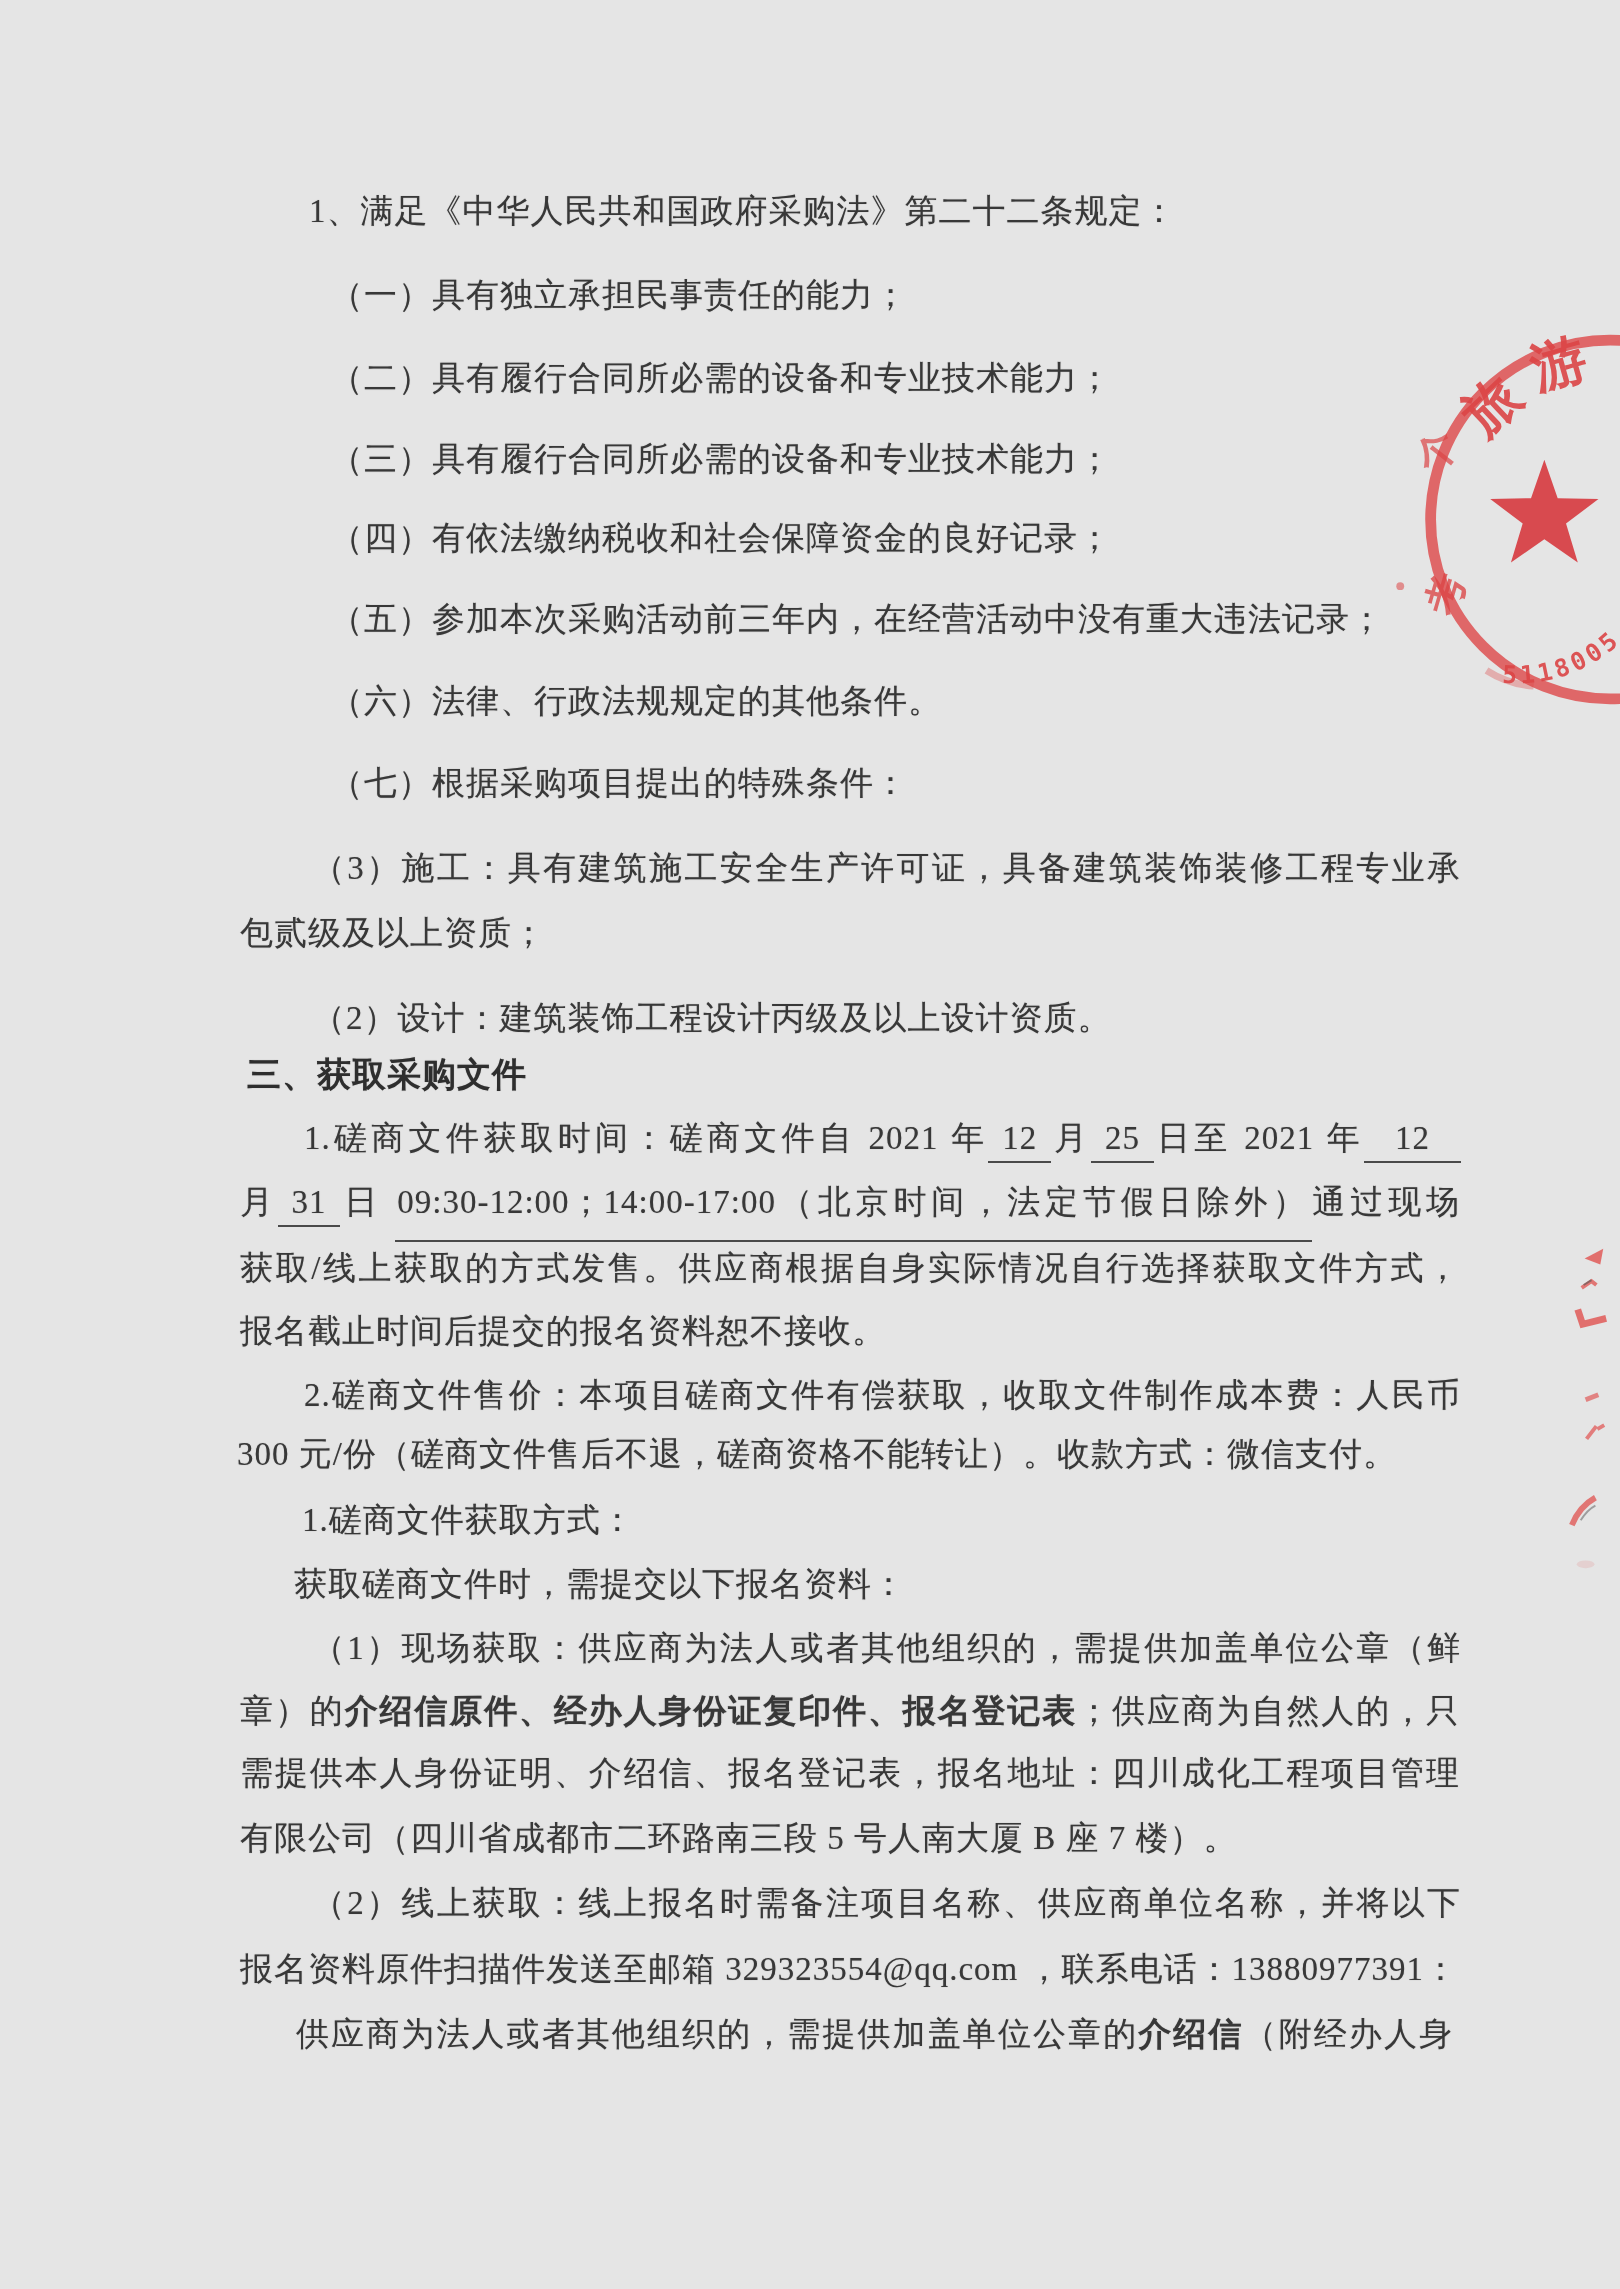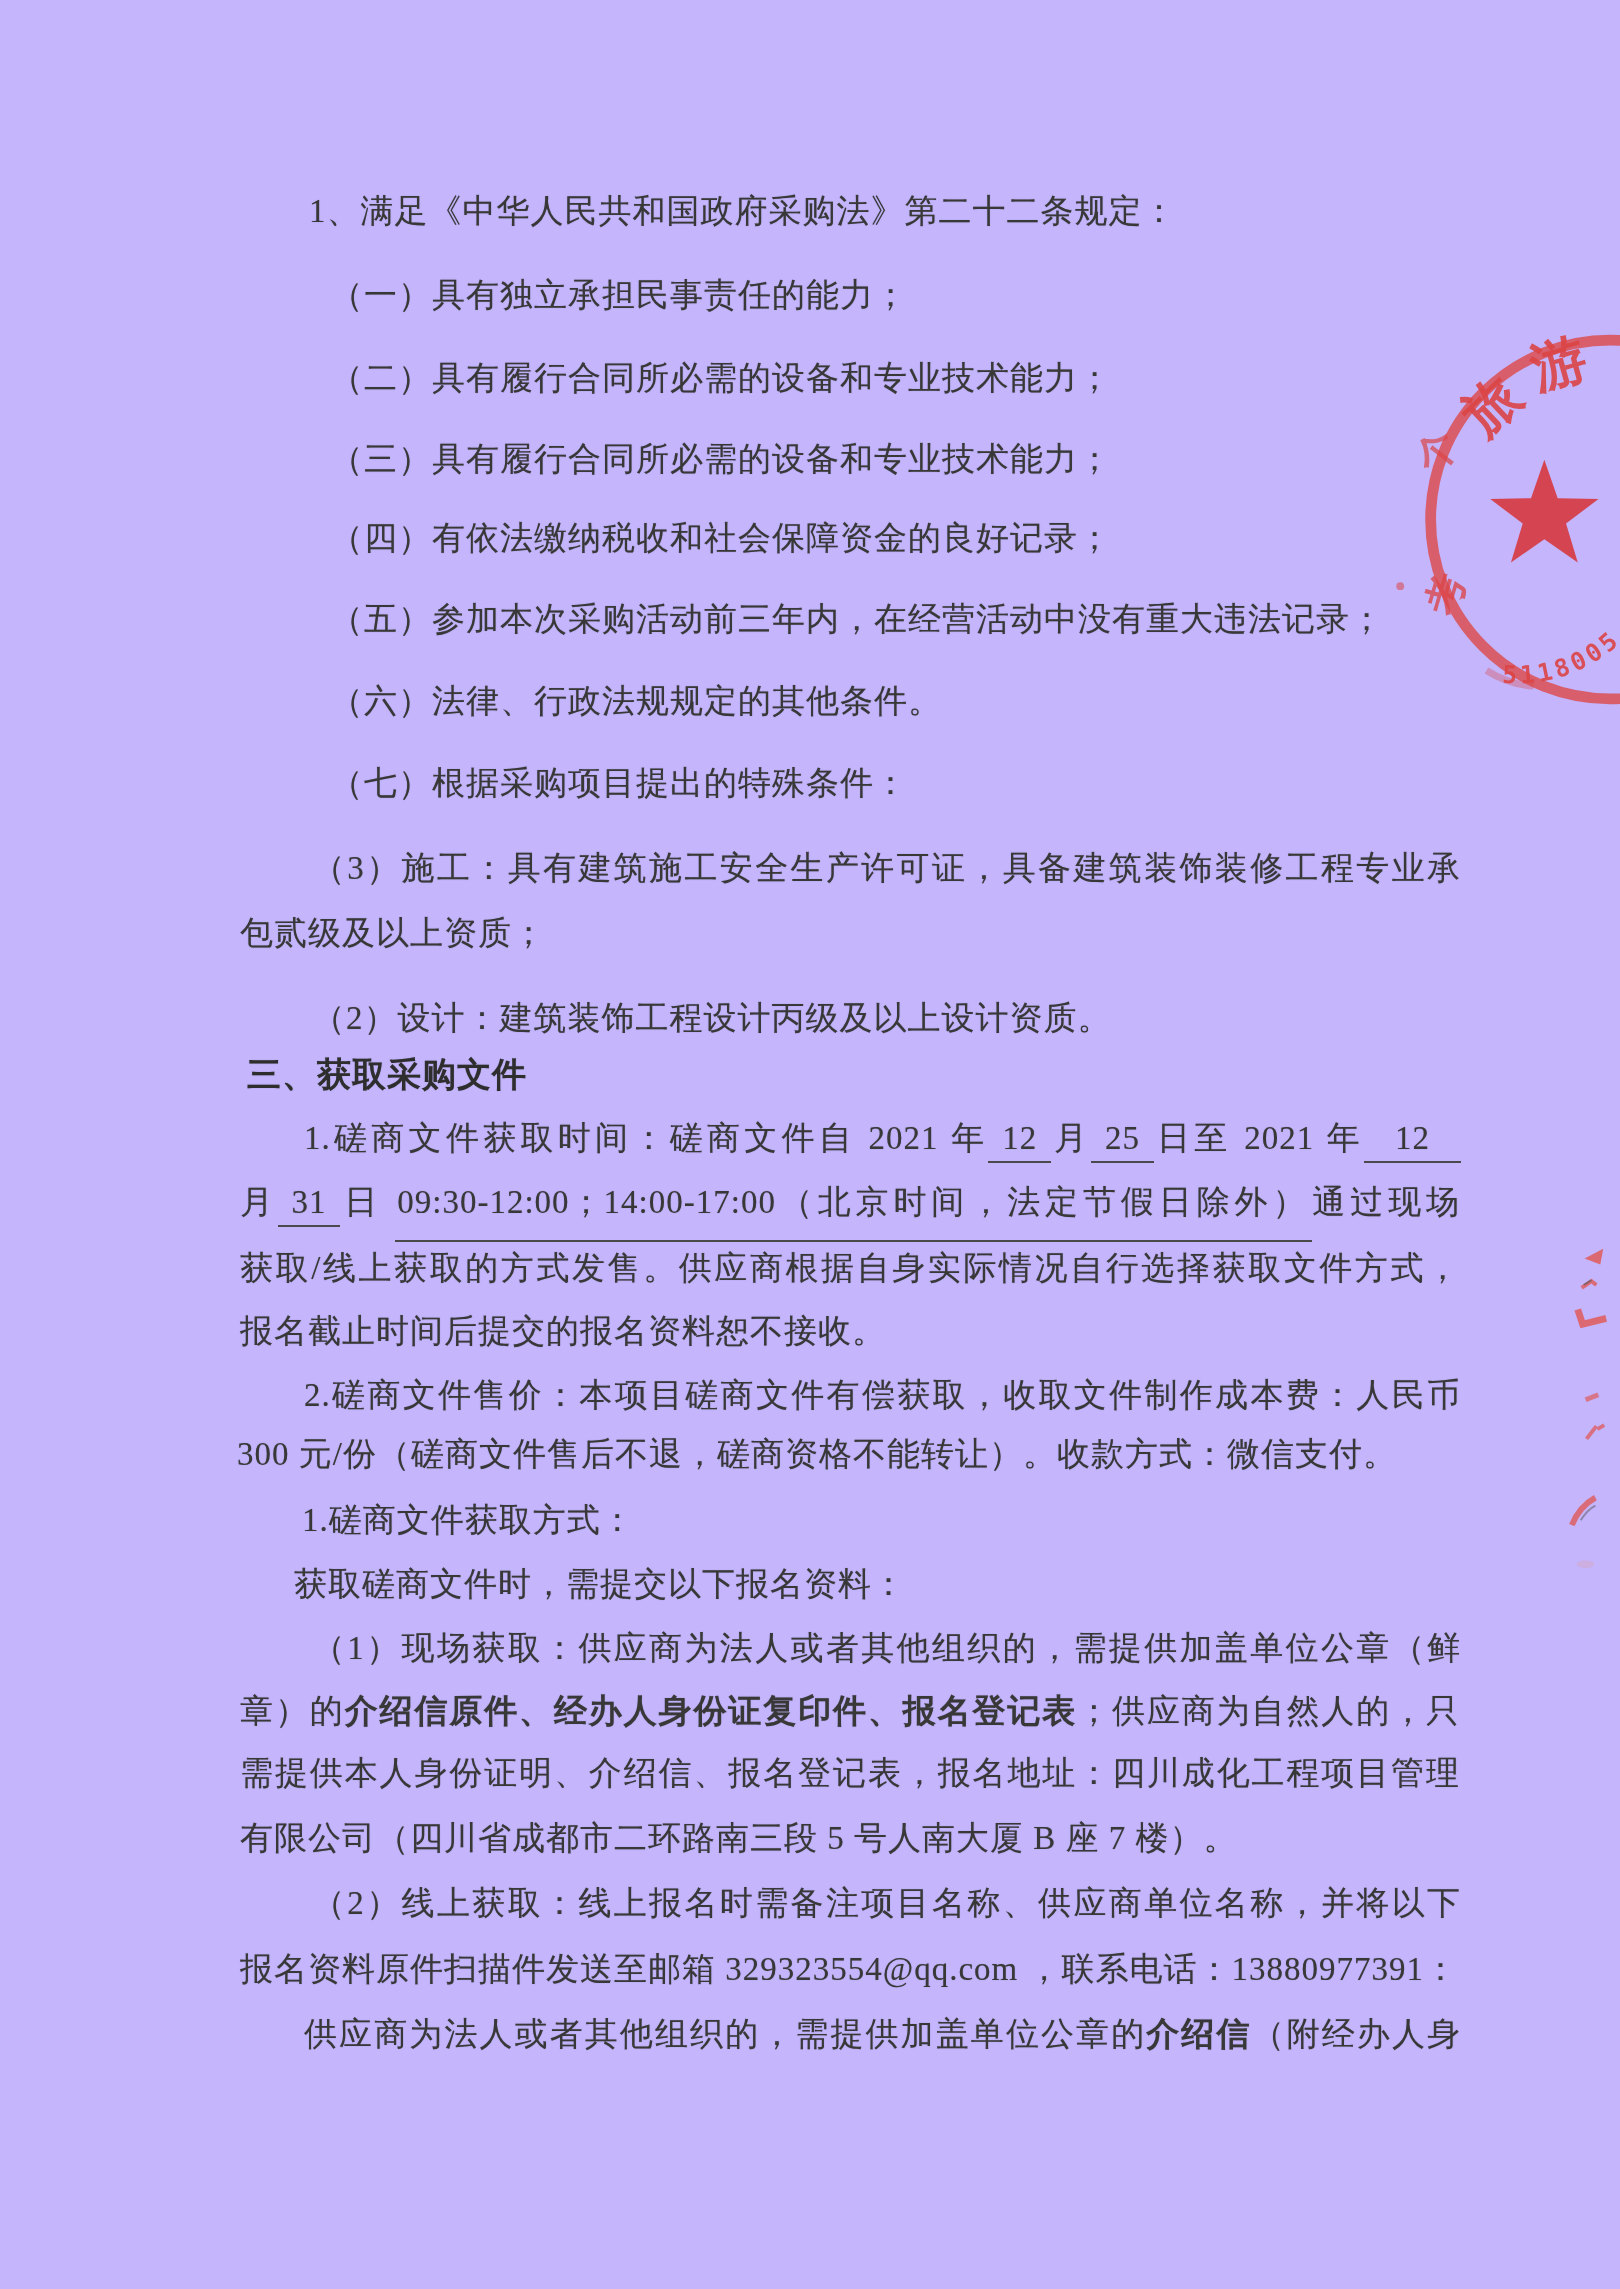--- a/index.html
+++ b/index.html
@@ -1,19 +1,19 @@
 <!DOCTYPE html>
 <html><head>
 <meta charset="utf-8">
 <style>
   html,body{margin:0;padding:0;background:#9a9a9a;}
   .page{
     position:relative;
     width:1620px;height:2290px;
-    background:#c4b5fd;
+    background:#e5e5e5;
     overflow:hidden;
     font-family:"Liberation Serif","DejaVu Serif",serif;
     color:#383838;
   }
   .line{
     position:absolute;
     font-size:33px;
     line-height:45px;
     white-space:nowrap;
     letter-spacing:1px;
@@ -74,21 +74,21 @@
     <span>章）的</span><span class="b">介绍信原件、经办人身份证复印件、报名登记表</span><span>；供应商为自然人的，只</span>
   </div>
   <div class="line full" style="top:1751px;left:240px;width:1220px;">需提供本人身份证明、介绍信、报名登记表，报名地址：四川成化工程项目管理</div>
   <div class="line" style="top:1816px;left:240px;">有限公司（四川省成都市二环路南三段 5 号人南大厦 B 座 7 楼）。</div>
 
   <div class="line full" style="top:1881px;left:312px;width:1149px;">（2）线上获取：线上报名时需备注项目名称、供应商单位名称，并将以下</div>
   <div class="line" style="top:1947px;left:240px;">
     <span>报名资料原件扫描件发送至邮箱 </span><span>329323554@qq.com</span><span> ，联系电话：13880977391：</span>
   </div>
 
-  <div class="line full" style="top:2012px;left:304px;width:1157px;">
+  <div class="line full" style="top:2012px;left:296px;width:1157px;">
     <span>供应商为法人或者其他组织的，需提供加盖单位公章的</span><span class="b">介绍信</span><span>（附经办人身</span>
   </div>
 
   <svg class="stamp-svg" width="268" height="451" viewBox="0 0 273 460">
     <defs>
       <path id="arcTop" d="M 132 158 A 150 150 0 0 1 276 82" fill="none"></path>
       <path id="arcBottom" d="M 150 396 A 152 152 0 0 0 278 350" fill="none"></path>
     </defs>
     <circle cx="262" cy="230" r="183" fill="none" stroke="#dd4a4c" stroke-width="11" opacity="0.82"></circle>
     <polygon points="195,169 208.6,208.2 250.2,209.1 217.1,234.2 229.1,273.9 195,250.2 160.9,273.9 172.9,234.2 139.8,209.1 181.4,208.2" fill="#d6393e" opacity="0.9"></polygon>

